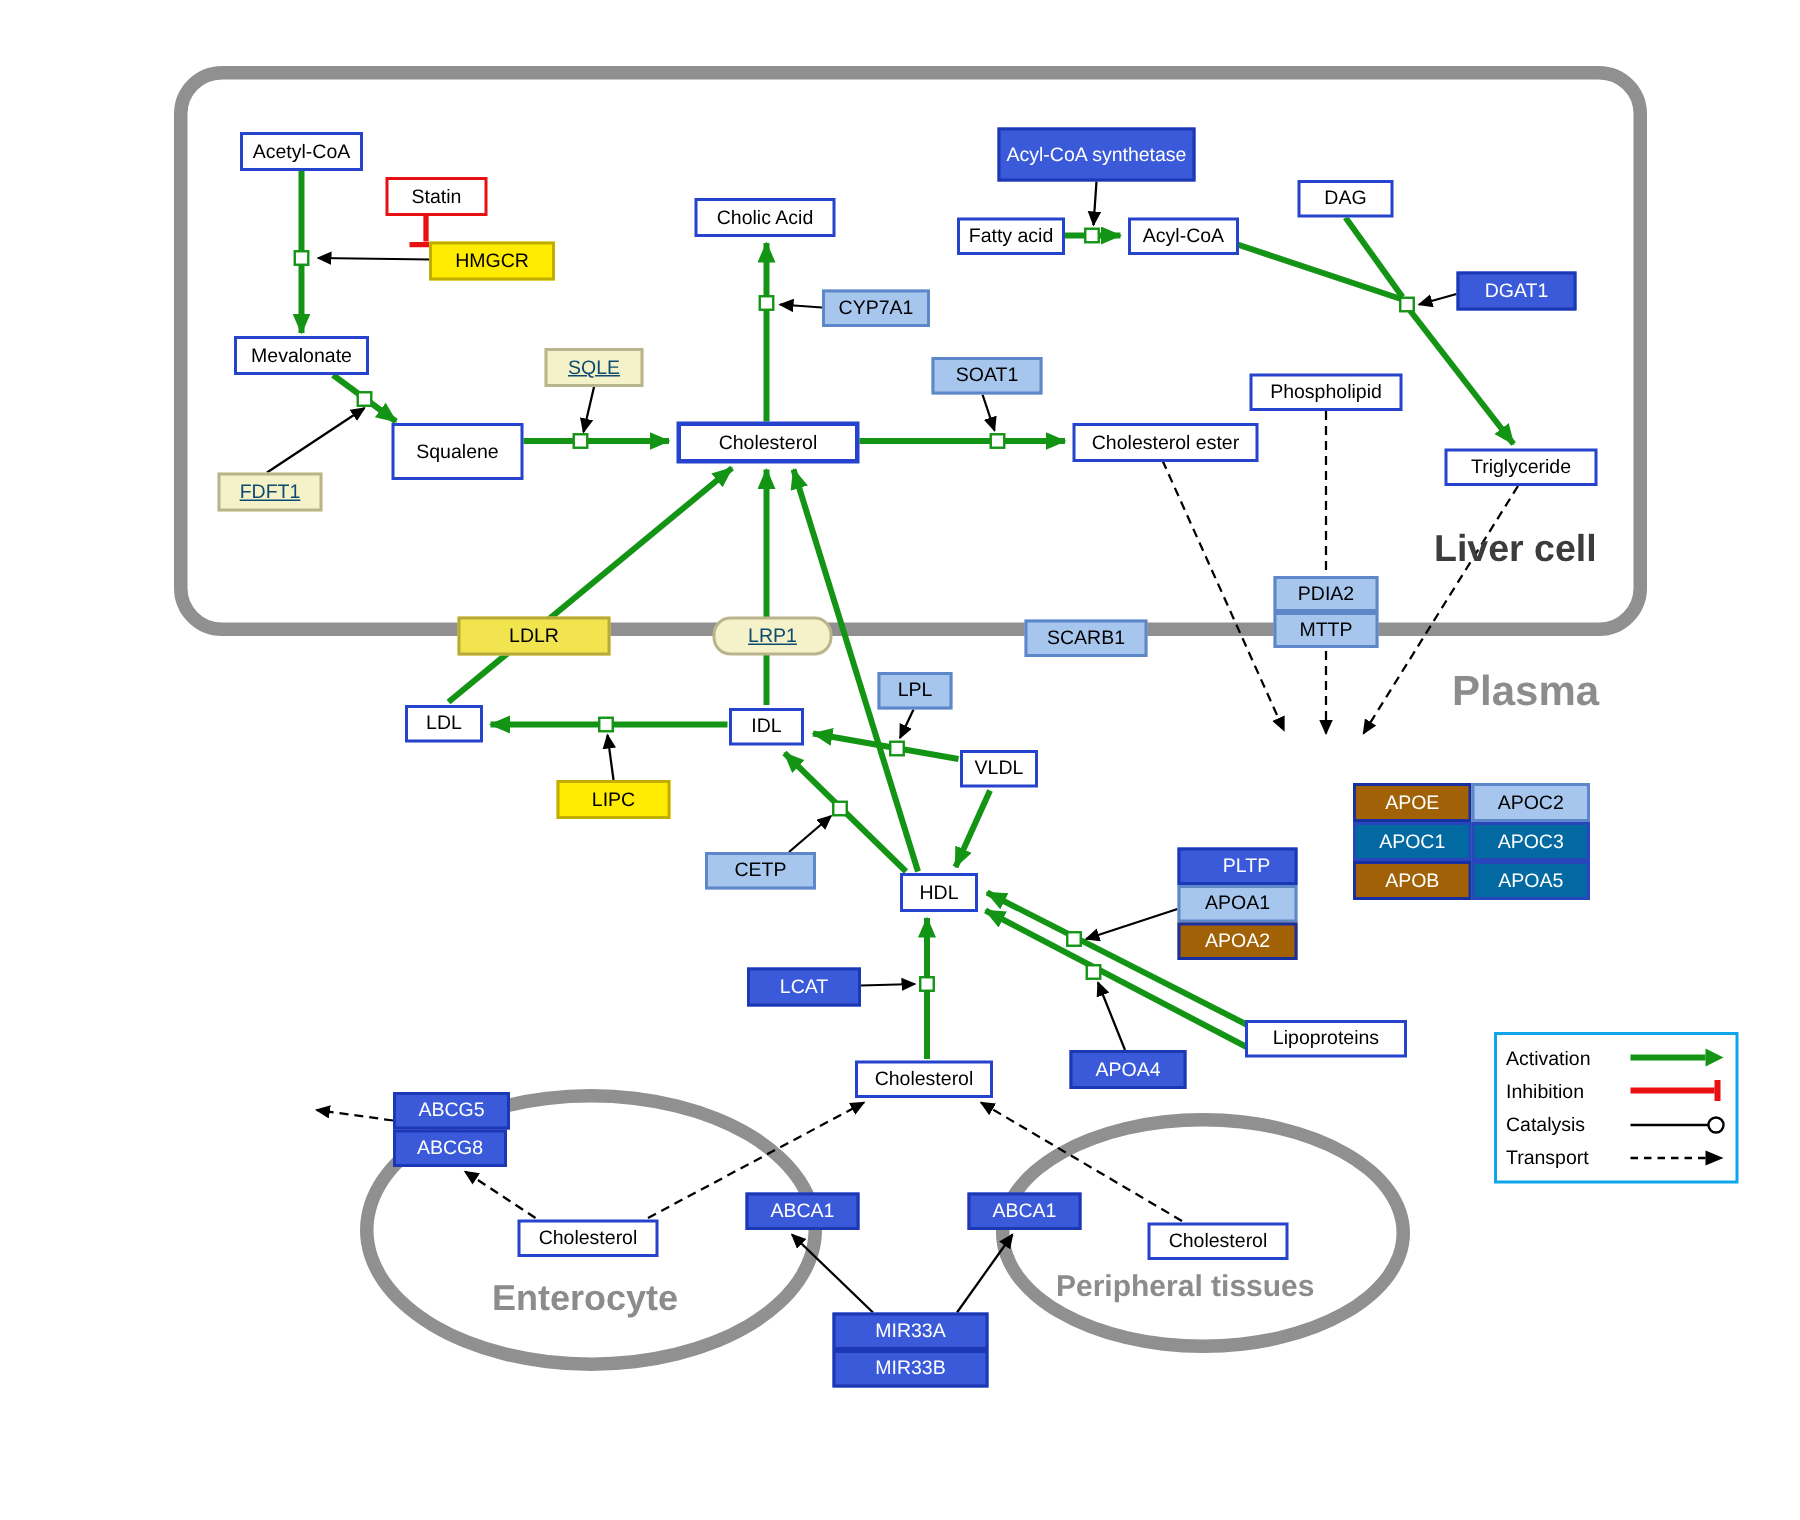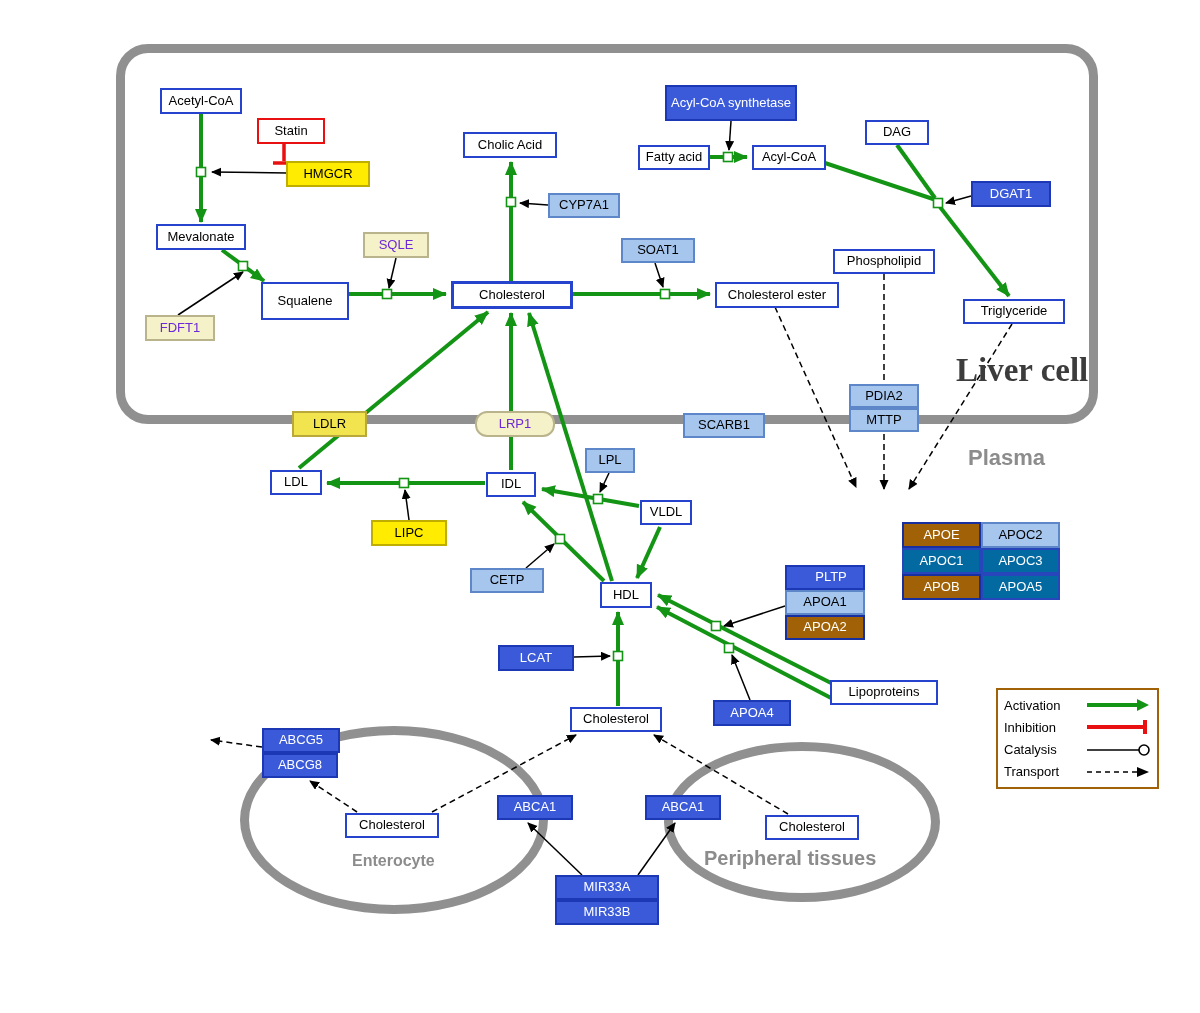--- a/index.html
+++ b/index.html
@@ -11,25 +11,25 @@
   svg.edges{position:absolute;left:0;top:0;}
   .node{position:absolute;box-sizing:border-box;display:flex;align-items:center;justify-content:center;
         text-align:center;font-size:13px;line-height:1.08;border:2px solid #2543cc;background:#fff;color:#000;padding:1px 2px;}
   .hub{border-width:3px;}
   .b  {background:#3a5ad9;border-color:#1d38b5;color:#fff;}
   .bd {background:#a16207;border-color:#18309f;color:#fff;}
   .bm {background:#0369a1;border-color:#2846bb;color:#fff;}
   .bl {background:#a6c6ee;border-color:#5d87c8;color:#000;}
   .y  {background:#ffec00;border-color:#bfae00;color:#000;}
   .ym {background:#f2e44e;border-color:#b8a93a;color:#000;}
-  .cr {background:#f5f1c8;border-color:#b9b48c;color:#6d28d9;}
+  .cr {background:#f5f1c8;border-color:#b9b48c;color:#0c4a6e;text-decoration:underline;}
   .statin{border-color:#e81010;}
   .clabel{position:absolute;font-weight:bold;color:#8c8c8c;font-size:21px;}
-  .clabel.liver-l{color:#3c3c3c;font-size:33px;font-family:Liberation Serif, serif;}
-  #legend{position:absolute;left:996px;top:688px;width:163px;height:101px;border:2px solid #a16207;
+  .clabel.liver-l{color:#3c3c3c;font-size:25px;}
+  #legend{position:absolute;left:996px;top:688px;width:163px;height:101px;border:2px solid #0ea5e9;
           background:#fff;box-sizing:border-box;padding:4px 6px;display:flex;flex-direction:column;justify-content:space-around;}
   .lrow{display:flex;align-items:center;justify-content:space-between;font-size:13px;color:#000;}
 </style>
 </head>
 <body>
 
 <div id="canvas">
 
   <div class="comp liver" style="left:116px;top:44px;width:982px;height:380px;"></div>
   <div class="comp ellipse" style="left:240px;top:726px;width:308px;height:188px;"></div>
@@ -132,21 +132,21 @@
   <div class="node b" style="left:665px;top:85px;width:132px;height:36px;">Acyl-CoA synthetase</div>
   <div class="node" style="left:638px;top:145px;width:72px;height:25px;">Fatty acid</div>
   <div class="node" style="left:752px;top:145px;width:74px;height:25px;">Acyl-CoA</div>
   <div class="node" style="left:865px;top:120px;width:64px;height:25px;">DAG</div>
   <div class="node b" style="left:971px;top:181px;width:80px;height:26px;">DGAT1</div>
   <div class="node" style="left:833px;top:249px;width:102px;height:25px;">Phospholipid</div>
   <div class="node" style="left:963px;top:299px;width:102px;height:25px;">Triglyceride</div>
   <div class="node bl" style="left:849px;top:384px;width:70px;height:24px;">PDIA2</div>
   <div class="node bl" style="left:849px;top:408px;width:70px;height:24px;">MTTP</div>
 
-  <div class="node ym" style="left:292px;top:411px;width:75px;height:26px;">LDLR</div>
+  <div class="node ym" style="left:305px;top:411px;width:102px;height:26px;">LDLR</div>
   <div class="node cr" style="left:475px;top:411px;width:80px;height:26px;border-radius:12px;">LRP1</div>
   <div class="node bl" style="left:683px;top:413px;width:82px;height:25px;">SCARB1</div>
 
   <div class="node" style="left:270px;top:470px;width:52px;height:25px;">LDL</div>
   <div class="node" style="left:486px;top:472px;width:50px;height:25px;">IDL</div>
   <div class="node bl" style="left:585px;top:448px;width:50px;height:25px;">LPL</div>
   <div class="node" style="left:640px;top:500px;width:52px;height:25px;">VLDL</div>
   <div class="node y" style="left:371px;top:520px;width:76px;height:26px;">LIPC</div>
   <div class="node bl" style="left:470px;top:568px;width:74px;height:25px;">CETP</div>
   <div class="node" style="left:600px;top:582px;width:52px;height:26px;">HDL</div>
@@ -167,22 +167,22 @@
   <div class="node b" style="left:262px;top:728px;width:78px;height:25px;">ABCG5</div>
   <div class="node b" style="left:262px;top:753px;width:76px;height:25px;">ABCG8</div>
   <div class="node" style="left:345px;top:813px;width:94px;height:25px;">Cholesterol</div>
   <div class="node b" style="left:497px;top:795px;width:76px;height:25px;">ABCA1</div>
   <div class="node b" style="left:645px;top:795px;width:76px;height:25px;">ABCA1</div>
   <div class="node" style="left:765px;top:815px;width:94px;height:25px;">Cholesterol</div>
   <div class="node b" style="left:555px;top:875px;width:104px;height:25px;">MIR33A</div>
   <div class="node b" style="left:555px;top:900px;width:104px;height:25px;">MIR33B</div>
 
   <div class="clabel liver-l" style="left:956px;top:352px;">Liver cell</div>
-  <div class="clabel" style="left:968px;top:445px;font-size:22px;">Plasma</div>
-  <div class="clabel" style="left:352px;top:852px;font-size:16px;">Enterocyte</div>
+  <div class="clabel" style="left:968px;top:445px;font-size:28px;">Plasma</div>
+  <div class="clabel" style="left:328px;top:852px;font-size:24px;">Enterocyte</div>
   <div class="clabel" style="left:704px;top:847px;font-size:20px;">Peripheral tissues</div>
 
   <div id="legend">
     <div class="lrow">
       <span>Activation</span>
       <svg width="66" height="16" viewBox="0 0 66 16">
         <line x1="2" y1="8" x2="52" y2="8" stroke="#149414" stroke-width="4"></line>
         <path d="M52,2 L64,8 L52,14 z" fill="#149414"></path>
       </svg>
     </div>

